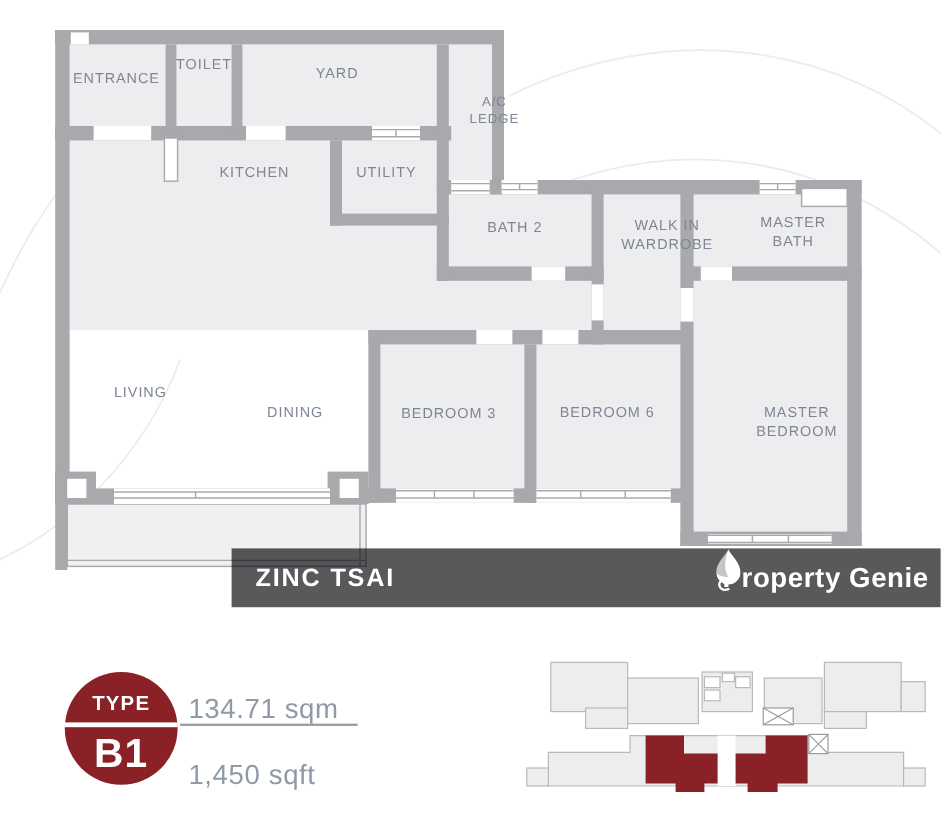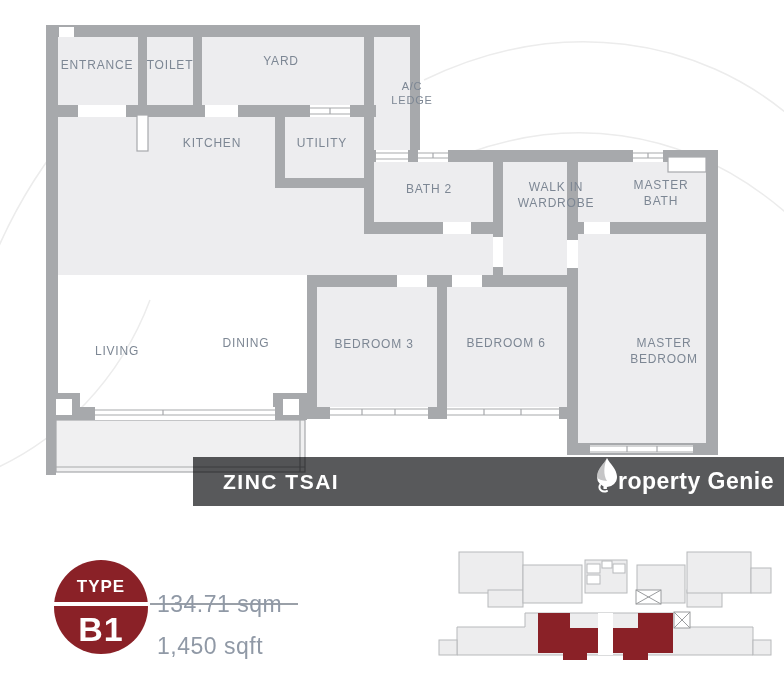--- a/index.html
+++ b/index.html
@@ -10,30 +10,30 @@
   
   .rlabel{position:absolute;transform:translate(-50%,-50%);
           color:#7d8794;font-size:12px;letter-spacing:0.8px;
           text-align:center;line-height:1.3;white-space:nowrap;z-index:5;}
   .rlabel.wrap{white-space:normal;margin-left:20px;}
   
   .bar-bg{position:absolute;left:193px;top:457px;width:591px;height:49px;
           background:#58595b;mix-blend-mode:multiply;z-index:10;}
   .bar-content{position:absolute;left:193px;top:457px;width:591px;height:49px;
           z-index:11;display:flex;align-items:center;}
-  .bar-title{position:absolute;left:30px;top:0;height:49px;display:flex;align-items:center;
+  .bar-title{position:absolute;left:20px;top:0;height:49px;display:flex;align-items:center;
           color:#ffffff;font-weight:bold;font-size:21px;letter-spacing:1.5px;}
   .brand{position:absolute;right:10px;top:0;height:49px;display:flex;align-items:center;gap:8px;}
   .brand-text{color:#ffffff;font-weight:bold;font-size:23px;letter-spacing:0.5px;}
   
   .badge-type{position:absolute;left:101px;top:587px;transform:translate(-50%,-50%);
           color:#ffffff;font-weight:bold;font-size:17px;letter-spacing:1px;z-index:6;}
   .badge-code{position:absolute;left:101px;top:629px;transform:translate(-50%,-50%);
           color:#ffffff;font-weight:bold;font-size:34px;letter-spacing:1px;z-index:6;}
-  .area-sqm{position:absolute;left:157px;top:604px;transform:translateY(-50%);
+  .area-sqm{position:absolute;left:157px;top:591px;transform:translateY(-50%);
           color:#9099a6;font-size:23px;letter-spacing:0.5px;z-index:6;text-align:right;}
   .area-sqft{position:absolute;left:157px;top:626px;transform:translateY(-50%);
           color:#9099a6;font-size:23px;letter-spacing:0.5px;z-index:6;margin-top:20px;}
 </style>
 </head>
 <body>
 
 <div class="stage">
 
 <svg width="784" height="678" viewBox="0 0 784 678">
@@ -166,29 +166,29 @@
     <g fill="#ffffff" stroke="#9a9c9e">
       <rect x="636" y="590" width="25" height="14"></rect>
       <path d="M636,590 l25,14 M661,590 l-25,14" fill="none"></path>
       <rect x="674" y="612" width="16" height="16"></rect>
       <path d="M674,612 l16,16 M690,612 l-16,16" fill="none"></path>
     </g>
   </g>
 </svg>
 
 <div class="rlabel" style="left:97px;top:66px">ENTRANCE</div>
-<div class="rlabel" style="left:170px;top:66px">TOILET</div>
+<div class="rlabel" style="left:170px;top:54px">TOILET</div>
 <div class="rlabel" style="left:281px;top:62px">YARD</div>
 <div class="rlabel wrap" style="left:392px;top:93px;width:50px;font-size:11px">A/C LEDGE</div>
 <div class="rlabel" style="left:212px;top:144px">KITCHEN</div>
 <div class="rlabel" style="left:322px;top:144px">UTILITY</div>
 <div class="rlabel" style="left:429px;top:190px">BATH 2</div>
 <div class="rlabel wrap" style="left:641px;top:194px;width:80px">MASTER BATH</div>
 <div class="rlabel wrap" style="left:536px;top:196px;width:90px">WALK IN WARDROBE</div>
-<div class="rlabel" style="left:117px;top:352px">LIVING</div>
+<div class="rlabel" style="left:117px;top:328px">LIVING</div>
 <div class="rlabel" style="left:246px;top:344px">DINING</div>
 <div class="rlabel" style="left:374px;top:345px">BEDROOM 3</div>
 <div class="rlabel" style="left:506px;top:344px">BEDROOM 6</div>
 <div class="rlabel wrap" style="left:644px;top:352px;width:85px">MASTER BEDROOM</div>
 
 <div class="bar-bg"></div>
 <div class="bar-content">
   <div class="bar-title">ZINC TSAI</div>
   <div class="brand">
     <span>

